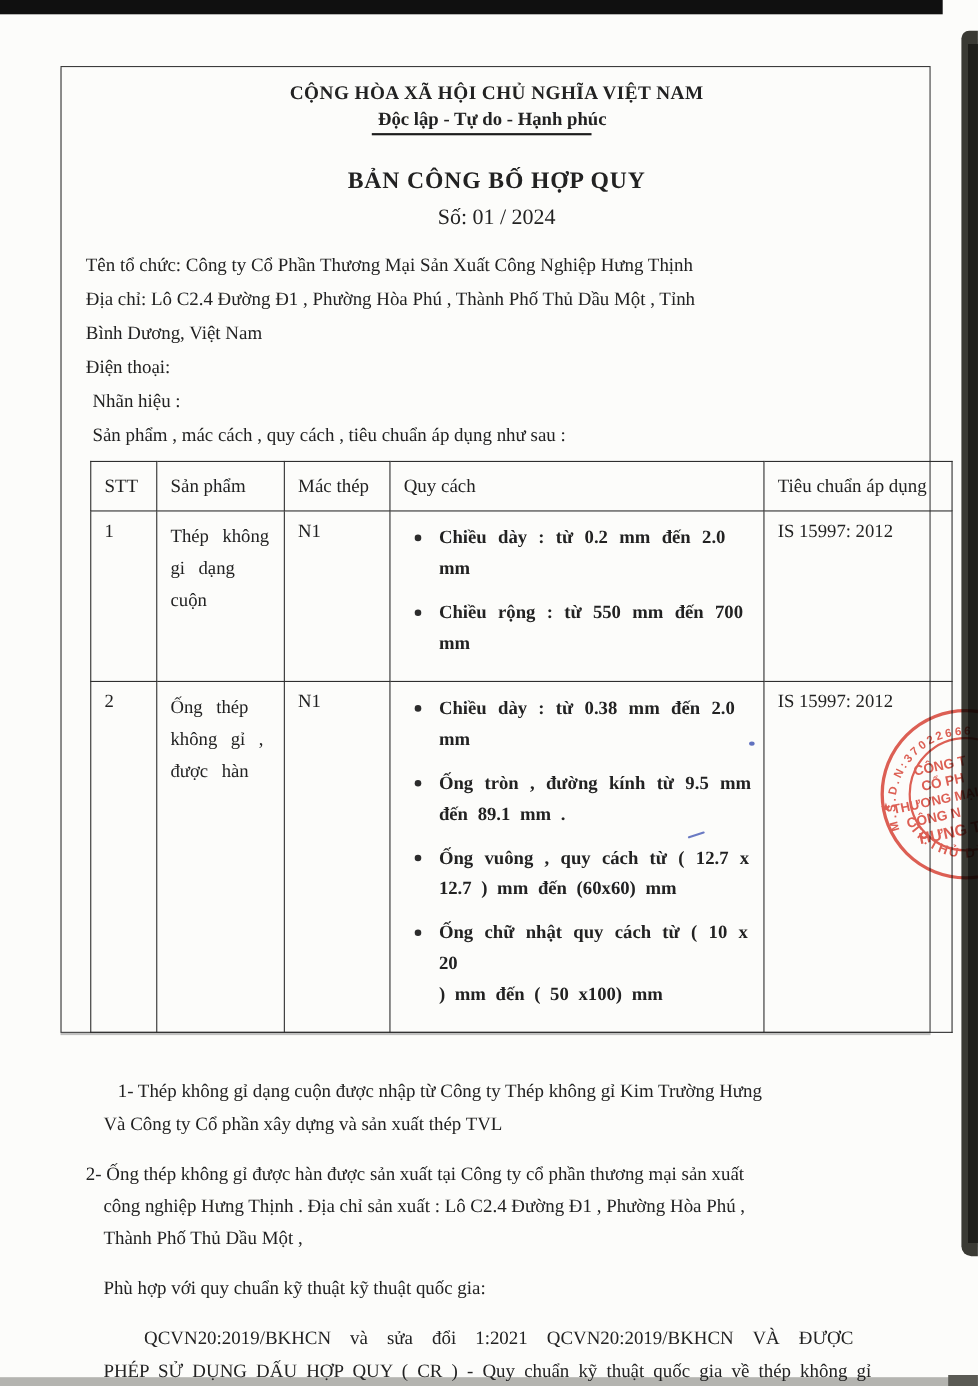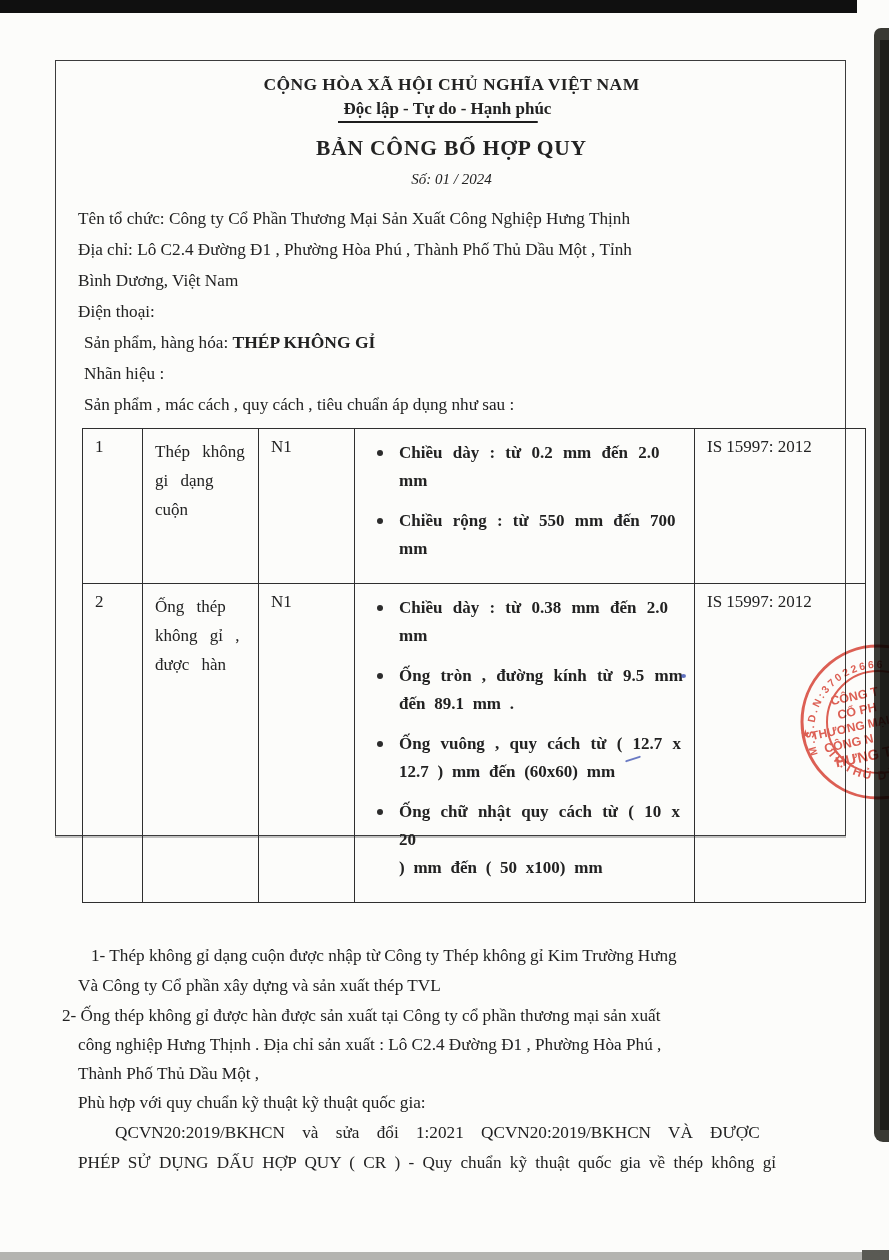--- a/index.html
+++ b/index.html
@@ -13,35 +13,35 @@
   .scan-top{position:absolute;left:0;top:0;width:857px;height:13px;background:#101010;}
   .scan-right{position:absolute;left:874px;top:28px;width:15px;height:1114px;background:#3a3a34;border-radius:7px 0 0 9px;}
   .scan-right-core{position:absolute;left:880px;top:40px;width:9px;height:1090px;background:#1e1e1a;}
   .scan-bottom{position:absolute;left:0;top:1252px;width:889px;height:8px;background:#b4b4b0;}
   .scan-bottom-end{position:absolute;left:862px;top:1250px;width:27px;height:10px;background:#5a5a54;}
   .ink-dot{position:absolute;width:5px;height:4px;border-radius:50%;background:#3a4fb0;opacity:.8;}
   .ink-dash{position:absolute;width:16px;height:2px;background:#3a4fb0;opacity:.75;transform:rotate(-18deg);border-radius:2px;}
 
   
   .frame{
-    position:absolute;left:55px;top:60px;width:791px;height:776px;
+    position:absolute;left:55px;top:60px;width:791px;height:879px;
     border:1.6px solid #3c3c3c;box-sizing:border-box;
     box-shadow:0 2px 0 rgba(120,120,120,.45);
     padding:0 20px 0 22px;
   }
   .c{text-align:center;}
   .national{margin:13px 0 0 0;font-size:17.5px;font-weight:bold;letter-spacing:.4px;}
   .motto{margin:4px 0 0 0;font-size:17px;font-weight:bold;}
   .motto span{
     display:inline-block;padding:0 14px 4px 6px;
     background-image:linear-gradient(#1d1d1d,#1d1d1d);
     background-repeat:no-repeat;background-size:88% 2.2px;background-position:0 100%;
   }
-  .doc-title{margin:13px 0 0 0;font-size:21.5px;font-weight:bold;letter-spacing:.8px;}
-  .doc-number{margin:10px 0 0 0;font-size:15px;font-style:italic;}
+  .doc-title{margin:29px 0 0 0;font-size:21.5px;font-weight:bold;letter-spacing:.8px;}
+  .doc-number{margin:10px 0 0 0;font-size:20px;}
 
   .info{margin:15px 0 0 0;font-size:17.2px;line-height:31px;}
   .info p{margin:0;}
   .pre{white-space:pre-line;}
   .indent6{padding-left:6px;}
   .product b{font-size:17.5px;}
 
   
   table.spec{border-collapse:collapse;width:783px;margin:8px 0 0 4px;table-layout:fixed;font-size:17px;}
   table.spec th,table.spec td{border:1.4px solid #2f2f2f;vertical-align:top;padding:8px 8px 8px 12px;font-weight:normal;text-align:left;}
@@ -53,21 +53,21 @@
   td.tieuchuan{padding-top:12px;padding-left:10px;}
   tr.row1{height:100px;}
   tr.row2{height:232px;}
   ul.specs{list-style:none;margin:2px 0 0 0;padding:0 2px 0 32px;}
   ul.specs li{position:relative;margin:0 0 12px 0;line-height:28px;white-space:pre-line;text-align:left;word-spacing:4.5px;font-weight:bold;}
   ul.specs li::first-line{word-spacing:6px;}
   .bullet{position:absolute;left:-22px;top:11px;width:6px;height:6px;border-radius:50%;background:#2c2c2c;}
 
   
   .notes{margin-top:38px;font-size:17.2px;line-height:30px;}
-  .notes p{margin:0;}
+  .notes p{margin:16px;}
   .note1{margin-left:11px;text-indent:13px;}
   .note2{margin-left:38px;text-indent:-16px;margin-top:2px;line-height:29px;}
   .province{margin-top:2px;}
   .conform{margin-left:8px;margin-top:1px;}
   .qcvn{margin-left:-14px;margin-top:2px;text-indent:37px;word-spacing:4px;line-height:30px;}
   .qcvn::first-line{word-spacing:13px;}
 
   
   .stamp{position:absolute;left:798px;top:642px;width:160px;height:160px;opacity:.9;mix-blend-mode:multiply;}
   .stamp text{fill:#dc4f43;font-family:"Liberation Sans","DejaVu Sans",sans-serif;font-weight:bold;}
@@ -89,34 +89,40 @@
     <p class="motto c"><span>Độc lập - Tự do - Hạnh phúc</span></p>
 
     <p class="doc-title c">BẢN CÔNG BỐ HỢP QUY</p>
     <p class="doc-number c">Số: 01 / 2024</p>
 
     <div class="info">
       <p>Tên tổ chức: Công ty Cổ Phần Thương Mại Sản Xuất Công Nghiệp Hưng Thịnh</p>
       <p class="pre">Địa chỉ: Lô C2.4 Đường Đ1 , Phường Hòa Phú , Thành Phố Thủ Dầu Một , Tỉnh
 Bình Dương, Việt Nam</p>
       <p>Điện thoại:</p>
-      <p class="indent6 product"><span>Sản phẩm, hàng hóa: </span><b>THÉP KHÔNG GỈ</b></p>
       <p class="indent6">Nhãn hiệu :</p>
       <p class="indent6">Sản phẩm , mác cách , quy cách , tiêu chuẩn áp dụng như sau :</p>
     </div>
 
     <table class="spec">
       <colgroup>
         <col style="width:60px">
           <col style="width:116px">
           <col style="width:96px">
           <col style="width:340px">
           <col style="width:171px">
       </colgroup>
       <tbody>
+          <tr>
+        <th class="h-stt">STT</th>
+        <th>Sản phẩm</th>
+        <th>Mác thép</th>
+        <th>Quy cách</th>
+        <th>Tiêu chuẩn áp dụng</th>
+      </tr>
       <tr class="row1">
         <td class="stt">1</td>
         <td class="sanpham">Thép không
 gi dạng cuộn</td>
         <td class="macthep">N1</td>
         <td>
           <ul class="specs">
             <li><span class="bullet"></span><span>Chiều dày : từ 0.2 mm đến 2.0 mm</span></li>
             <li><span class="bullet"></span><span>Chiều rộng : từ 550 mm đến 700
 mm</span></li>

